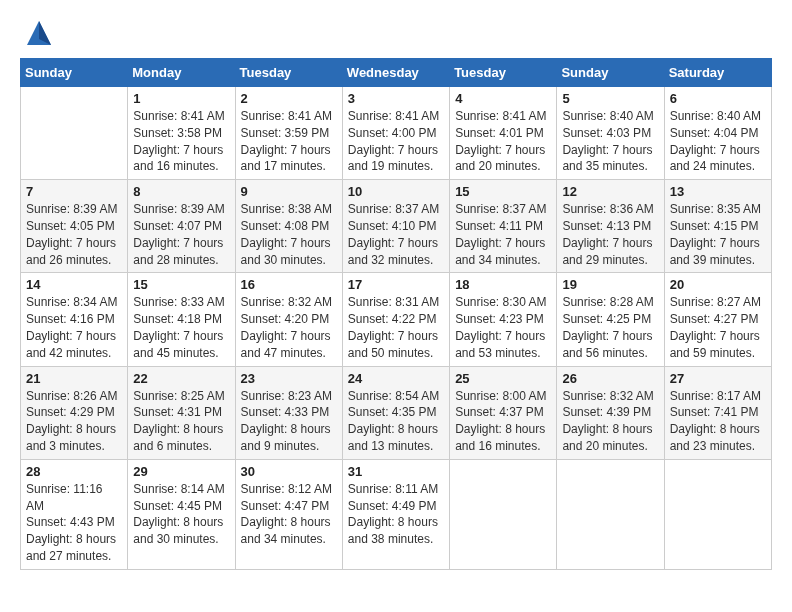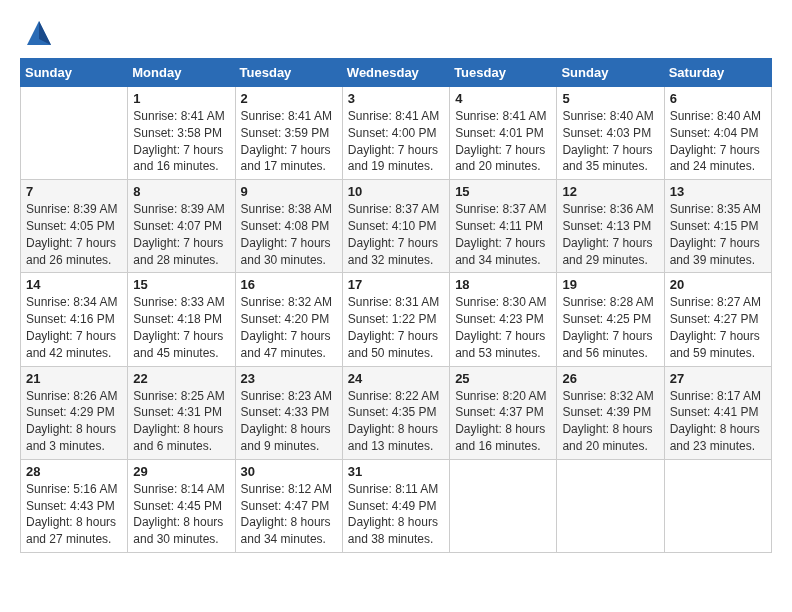--- a/index.html
+++ b/index.html
@@ -282,21 +282,21 @@
               <div>Sunrise: 8:32 AM</div>
               <div>Sunset: 4:20 PM</div>
               <div>Daylight: 7 hours</div>
               <div>and 47 minutes.</div>
             </div>
           </td>
           <td>
             <span class="day-number">17</span>
             <div class="cell-content">
               <div>Sunrise: 8:31 AM</div>
-              <div>Sunset: 1:22 PM</div>
+              <div>Sunset: 4:22 PM</div>
               <div>Daylight: 7 hours</div>
               <div>and 50 minutes.</div>
             </div>
           </td>
           <td>
             <span class="day-number">18</span>
             <div class="cell-content">
               <div>Sunrise: 8:30 AM</div>
               <div>Sunset: 4:23 PM</div>
               <div>Daylight: 7 hours</div>
@@ -346,59 +346,59 @@
             <div class="cell-content">
               <div>Sunrise: 8:23 AM</div>
               <div>Sunset: 4:33 PM</div>
               <div>Daylight: 8 hours</div>
               <div>and 9 minutes.</div>
             </div>
           </td>
           <td>
             <span class="day-number">24</span>
             <div class="cell-content">
-              <div>Sunrise: 8:22 AM</div>
+              <div>Sunrise: 8:54 AM</div>
               <div>Sunset: 4:35 PM</div>
               <div>Daylight: 8 hours</div>
               <div>and 13 minutes.</div>
             </div>
           </td>
           <td>
             <span class="day-number">25</span>
             <div class="cell-content">
-              <div>Sunrise: 8:20 AM</div>
+              <div>Sunrise: 8:00 AM</div>
               <div>Sunset: 4:37 PM</div>
               <div>Daylight: 8 hours</div>
               <div>and 16 minutes.</div>
             </div>
           </td>
           <td>
             <span class="day-number">26</span>
             <div class="cell-content">
               <div>Sunrise: 8:32 AM</div>
               <div>Sunset: 4:39 PM</div>
               <div>Daylight: 8 hours</div>
               <div>and 20 minutes.</div>
             </div>
           </td>
           <td>
             <span class="day-number">27</span>
             <div class="cell-content">
               <div>Sunrise: 8:17 AM</div>
-              <div>Sunset: 4:41 PM</div>
+              <div>Sunset: 7:41 PM</div>
               <div>Daylight: 8 hours</div>
               <div>and 23 minutes.</div>
             </div>
           </td>
         </tr>
         <tr>
           <td>
             <span class="day-number">28</span>
             <div class="cell-content">
-              <div>Sunrise: 5:16 AM</div>
+              <div>Sunrise: 11:16 AM</div>
               <div>Sunset: 4:43 PM</div>
               <div>Daylight: 8 hours</div>
               <div>and 27 minutes.</div>
             </div>
           </td>
           <td>
             <span class="day-number">29</span>
             <div class="cell-content">
               <div>Sunrise: 8:14 AM</div>
               <div>Sunset: 4:45 PM</div>

